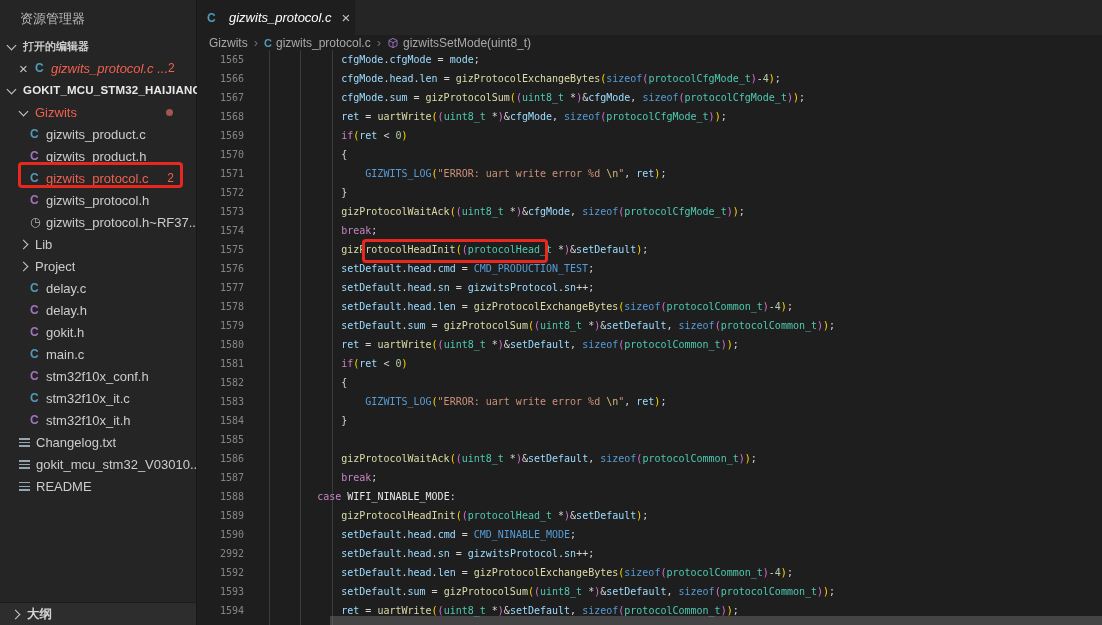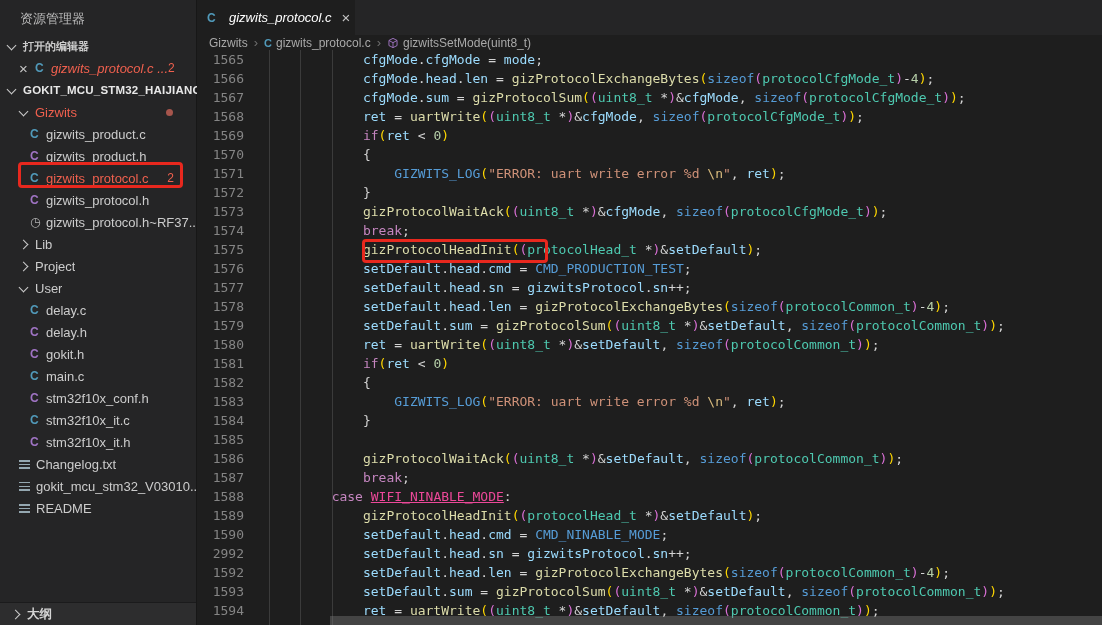--- a/index.html
+++ b/index.html
@@ -33,21 +33,21 @@
   .tabbar{position:absolute;left:0;top:0;right:0;height:35px;background:#252526;}
   .tab{position:absolute;left:0;top:0;height:35px;width:158px;background:#1e1e1e;display:flex;align-items:center;padding:0 10px;box-sizing:border-box;}
   .tab-title{font-size:13px;font-style:italic;color:#ffffff;margin-left:6px;white-space:nowrap;}
   .tab-close{margin-left:10px;font-size:15px;color:#c5c5c5;}
   .breadcrumb{position:absolute;left:0;top:35px;right:0;height:15px;display:flex;align-items:center;
               font-size:12px;color:#a9a9a9;padding-left:12px;background:#1e1e1e;}
   .bc-sep{color:#6e6e6e;margin:0 6px;font-size:13px;line-height:12px;}
   .bc-cicon{font-weight:bold;font-size:11px;color:#519aba;margin-right:4px;}
   .bc-sym{margin-right:4px;display:inline-flex;}
   .code-area{position:absolute;left:0;top:50px;right:0;bottom:0;overflow:hidden;
-             font-family:"DejaVu Sans Mono","Liberation Mono",monospace;font-size:13px;}
+             font-family:"DejaVu Sans Mono","Liberation Mono",monospace;font-size:10px;}
   .gutter{position:absolute;left:0;top:0;width:47px;text-align:right;color:#858585;}
   .codelines{position:absolute;left:72px;top:0;}
   .ln,.cl{height:19px;line-height:19px;white-space:pre;}
   .guide{position:absolute;top:0;bottom:0;width:1px;background:#3b3b3b;}
   .hscroll{position:absolute;left:133px;right:0;top:566px;height:9px;background:rgba(121,121,121,.42);}
   
   .anno{position:absolute;border:3px solid #e8281e;border-radius:4px;pointer-events:none;box-sizing:border-box;}
 </style>
 </head>
 <body>
@@ -101,24 +101,20 @@
           <span class="clockicon">◷</span>
           <span class="lbl">gizwits_protocol.h~RF37...</span>
         </div>
         <div class="trow" style="padding-left: 18px;">
           <span class="chev right"></span>
           <span class="lbl">Lib</span>
         </div>
         <div class="trow" style="padding-left: 18px;">
           <span class="chev right"></span>
           <span class="lbl">Project</span>
-        </div>
-        <div class="trow" style="padding-left: 18px;">
-          <span class="chev down"></span>
-          <span class="lbl">User</span>
         </div>
         <div class="trow" style="padding-left: 30px;">
           <span class="cicon blue">C</span>
           <span class="lbl">delay.c</span>
         </div>
         <div class="trow" style="padding-left: 30px;">
           <span class="cicon purple">C</span>
           <span class="lbl">delay.h</span>
         </div>
         <div class="trow" style="padding-left: 30px;">
@@ -238,21 +234,21 @@
           <div class="cl"><span style="color: rgb(212, 212, 212);">            </span><span style="color: rgb(156, 220, 254);">setDefault</span><span style="color: rgb(212, 212, 212);">.</span><span style="color: rgb(156, 220, 254);">head</span><span style="color: rgb(212, 212, 212);">.</span><span style="color: rgb(156, 220, 254);">len</span><span style="color: rgb(212, 212, 212);"> = </span><span style="color: rgb(220, 220, 170);">gizProtocolExchangeBytes</span><span style="color: rgb(255, 215, 0);">(</span><span style="color: rgb(86, 156, 214);">sizeof</span><span style="color: rgb(218, 112, 214);">(</span><span style="color: rgb(78, 201, 176);">protocolCommon_t</span><span style="color: rgb(218, 112, 214);">)</span><span style="color: rgb(212, 212, 212);">-</span><span style="color: rgb(181, 206, 168);">4</span><span style="color: rgb(255, 215, 0);">)</span><span style="color: rgb(212, 212, 212);">;</span></div>
           <div class="cl"><span style="color: rgb(212, 212, 212);">            </span><span style="color: rgb(156, 220, 254);">setDefault</span><span style="color: rgb(212, 212, 212);">.</span><span style="color: rgb(156, 220, 254);">sum</span><span style="color: rgb(212, 212, 212);"> = </span><span style="color: rgb(220, 220, 170);">gizProtocolSum</span><span style="color: rgb(255, 215, 0);">(</span><span style="color: rgb(218, 112, 214);">(</span><span style="color: rgb(78, 201, 176);">uint8_t</span><span style="color: rgb(212, 212, 212);"> *</span><span style="color: rgb(218, 112, 214);">)</span><span style="color: rgb(212, 212, 212);">&amp;</span><span style="color: rgb(156, 220, 254);">setDefault</span><span style="color: rgb(212, 212, 212);">, </span><span style="color: rgb(86, 156, 214);">sizeof</span><span style="color: rgb(218, 112, 214);">(</span><span style="color: rgb(78, 201, 176);">protocolCommon_t</span><span style="color: rgb(218, 112, 214);">)</span><span style="color: rgb(255, 215, 0);">)</span><span style="color: rgb(212, 212, 212);">;</span></div>
           <div class="cl"><span style="color: rgb(212, 212, 212);">            </span><span style="color: rgb(156, 220, 254);">ret</span><span style="color: rgb(212, 212, 212);"> = </span><span style="color: rgb(220, 220, 170);">uartWrite</span><span style="color: rgb(255, 215, 0);">(</span><span style="color: rgb(218, 112, 214);">(</span><span style="color: rgb(78, 201, 176);">uint8_t</span><span style="color: rgb(212, 212, 212);"> *</span><span style="color: rgb(218, 112, 214);">)</span><span style="color: rgb(212, 212, 212);">&amp;</span><span style="color: rgb(156, 220, 254);">setDefault</span><span style="color: rgb(212, 212, 212);">, </span><span style="color: rgb(86, 156, 214);">sizeof</span><span style="color: rgb(218, 112, 214);">(</span><span style="color: rgb(78, 201, 176);">protocolCommon_t</span><span style="color: rgb(218, 112, 214);">)</span><span style="color: rgb(255, 215, 0);">)</span><span style="color: rgb(212, 212, 212);">;</span></div>
           <div class="cl"><span style="color: rgb(212, 212, 212);">            </span><span style="color: rgb(197, 134, 192);">if</span><span style="color: rgb(255, 215, 0);">(</span><span style="color: rgb(156, 220, 254);">ret</span><span style="color: rgb(212, 212, 212);"> &lt; </span><span style="color: rgb(181, 206, 168);">0</span><span style="color: rgb(255, 215, 0);">)</span></div>
           <div class="cl"><span style="color: rgb(212, 212, 212);">            {</span></div>
           <div class="cl"><span style="color: rgb(212, 212, 212);">                </span><span style="color: rgb(86, 156, 214);">GIZWITS_LOG</span><span style="color: rgb(255, 215, 0);">(</span><span style="color: rgb(206, 145, 120);">"ERROR: uart write error %d </span><span style="color: rgb(215, 186, 125);">\n</span><span style="color: rgb(206, 145, 120);">"</span><span style="color: rgb(212, 212, 212);">, </span><span style="color: rgb(156, 220, 254);">ret</span><span style="color: rgb(255, 215, 0);">)</span><span style="color: rgb(212, 212, 212);">;</span></div>
           <div class="cl"><span style="color: rgb(212, 212, 212);">            }</span></div>
           <div class="cl"></div>
           <div class="cl"><span style="color: rgb(212, 212, 212);">            </span><span style="color: rgb(220, 220, 170);">gizProtocolWaitAck</span><span style="color: rgb(255, 215, 0);">(</span><span style="color: rgb(218, 112, 214);">(</span><span style="color: rgb(78, 201, 176);">uint8_t</span><span style="color: rgb(212, 212, 212);"> *</span><span style="color: rgb(218, 112, 214);">)</span><span style="color: rgb(212, 212, 212);">&amp;</span><span style="color: rgb(156, 220, 254);">setDefault</span><span style="color: rgb(212, 212, 212);">, </span><span style="color: rgb(86, 156, 214);">sizeof</span><span style="color: rgb(218, 112, 214);">(</span><span style="color: rgb(78, 201, 176);">protocolCommon_t</span><span style="color: rgb(218, 112, 214);">)</span><span style="color: rgb(255, 215, 0);">)</span><span style="color: rgb(212, 212, 212);">;</span></div>
           <div class="cl"><span style="color: rgb(212, 212, 212);">            </span><span style="color: rgb(197, 134, 192);">break</span><span style="color: rgb(212, 212, 212);">;</span></div>
-          <div class="cl"><span style="color: rgb(212, 212, 212);">        </span><span style="color: rgb(197, 134, 192);">case</span><span style="color: rgb(212, 212, 212);"> </span><span style="color: #ec4899; text-decoration: underline;">WIFI_NINABLE_MODE</span><span style="color: rgb(212, 212, 212);">:</span></div>
+          <div class="cl"><span style="color: rgb(212, 212, 212);">        </span><span style="color: rgb(197, 134, 192);">case</span><span style="color: rgb(212, 212, 212);"> </span><span style="color: #e5e5e5;">WIFI_NINABLE_MODE</span><span style="color: rgb(212, 212, 212);">:</span></div>
           <div class="cl"><span style="color: rgb(212, 212, 212);">            </span><span style="color: rgb(220, 220, 170);">gizProtocolHeadInit</span><span style="color: rgb(255, 215, 0);">(</span><span style="color: rgb(218, 112, 214);">(</span><span style="color: rgb(78, 201, 176);">protocolHead_t</span><span style="color: rgb(212, 212, 212);"> *</span><span style="color: rgb(218, 112, 214);">)</span><span style="color: rgb(212, 212, 212);">&amp;</span><span style="color: rgb(156, 220, 254);">setDefault</span><span style="color: rgb(255, 215, 0);">)</span><span style="color: rgb(212, 212, 212);">;</span></div>
           <div class="cl"><span style="color: rgb(212, 212, 212);">            </span><span style="color: rgb(156, 220, 254);">setDefault</span><span style="color: rgb(212, 212, 212);">.</span><span style="color: rgb(156, 220, 254);">head</span><span style="color: rgb(212, 212, 212);">.</span><span style="color: rgb(156, 220, 254);">cmd</span><span style="color: rgb(212, 212, 212);"> = </span><span style="color: rgb(86, 156, 214);">CMD_NINABLE_MODE</span><span style="color: rgb(212, 212, 212);">;</span></div>
           <div class="cl"><span style="color: rgb(212, 212, 212);">            </span><span style="color: rgb(156, 220, 254);">setDefault</span><span style="color: rgb(212, 212, 212);">.</span><span style="color: rgb(156, 220, 254);">head</span><span style="color: rgb(212, 212, 212);">.</span><span style="color: rgb(156, 220, 254);">sn</span><span style="color: rgb(212, 212, 212);"> = </span><span style="color: rgb(156, 220, 254);">gizwitsProtocol</span><span style="color: rgb(212, 212, 212);">.</span><span style="color: rgb(156, 220, 254);">sn</span><span style="color: rgb(212, 212, 212);">++</span><span style="color: rgb(212, 212, 212);">;</span></div>
           <div class="cl"><span style="color: rgb(212, 212, 212);">            </span><span style="color: rgb(156, 220, 254);">setDefault</span><span style="color: rgb(212, 212, 212);">.</span><span style="color: rgb(156, 220, 254);">head</span><span style="color: rgb(212, 212, 212);">.</span><span style="color: rgb(156, 220, 254);">len</span><span style="color: rgb(212, 212, 212);"> = </span><span style="color: rgb(220, 220, 170);">gizProtocolExchangeBytes</span><span style="color: rgb(255, 215, 0);">(</span><span style="color: rgb(86, 156, 214);">sizeof</span><span style="color: rgb(218, 112, 214);">(</span><span style="color: rgb(78, 201, 176);">protocolCommon_t</span><span style="color: rgb(218, 112, 214);">)</span><span style="color: rgb(212, 212, 212);">-</span><span style="color: rgb(181, 206, 168);">4</span><span style="color: rgb(255, 215, 0);">)</span><span style="color: rgb(212, 212, 212);">;</span></div>
           <div class="cl"><span style="color: rgb(212, 212, 212);">            </span><span style="color: rgb(156, 220, 254);">setDefault</span><span style="color: rgb(212, 212, 212);">.</span><span style="color: rgb(156, 220, 254);">sum</span><span style="color: rgb(212, 212, 212);"> = </span><span style="color: rgb(220, 220, 170);">gizProtocolSum</span><span style="color: rgb(255, 215, 0);">(</span><span style="color: rgb(218, 112, 214);">(</span><span style="color: rgb(78, 201, 176);">uint8_t</span><span style="color: rgb(212, 212, 212);"> *</span><span style="color: rgb(218, 112, 214);">)</span><span style="color: rgb(212, 212, 212);">&amp;</span><span style="color: rgb(156, 220, 254);">setDefault</span><span style="color: rgb(212, 212, 212);">, </span><span style="color: rgb(86, 156, 214);">sizeof</span><span style="color: rgb(218, 112, 214);">(</span><span style="color: rgb(78, 201, 176);">protocolCommon_t</span><span style="color: rgb(218, 112, 214);">)</span><span style="color: rgb(255, 215, 0);">)</span><span style="color: rgb(212, 212, 212);">;</span></div>
           <div class="cl"><span style="color: rgb(212, 212, 212);">            </span><span style="color: rgb(156, 220, 254);">ret</span><span style="color: rgb(212, 212, 212);"> = </span><span style="color: rgb(220, 220, 170);">uartWrite</span><span style="color: rgb(255, 215, 0);">(</span><span style="color: rgb(218, 112, 214);">(</span><span style="color: rgb(78, 201, 176);">uint8_t</span><span style="color: rgb(212, 212, 212);"> *</span><span style="color: rgb(218, 112, 214);">)</span><span style="color: rgb(212, 212, 212);">&amp;</span><span style="color: rgb(156, 220, 254);">setDefault</span><span style="color: rgb(212, 212, 212);">, </span><span style="color: rgb(86, 156, 214);">sizeof</span><span style="color: rgb(218, 112, 214);">(</span><span style="color: rgb(78, 201, 176);">protocolCommon_t</span><span style="color: rgb(218, 112, 214);">)</span><span style="color: rgb(255, 215, 0);">)</span><span style="color: rgb(212, 212, 212);">;</span></div>
         </div>
       <div class="hscroll"></div>
     </div>
   </main>

